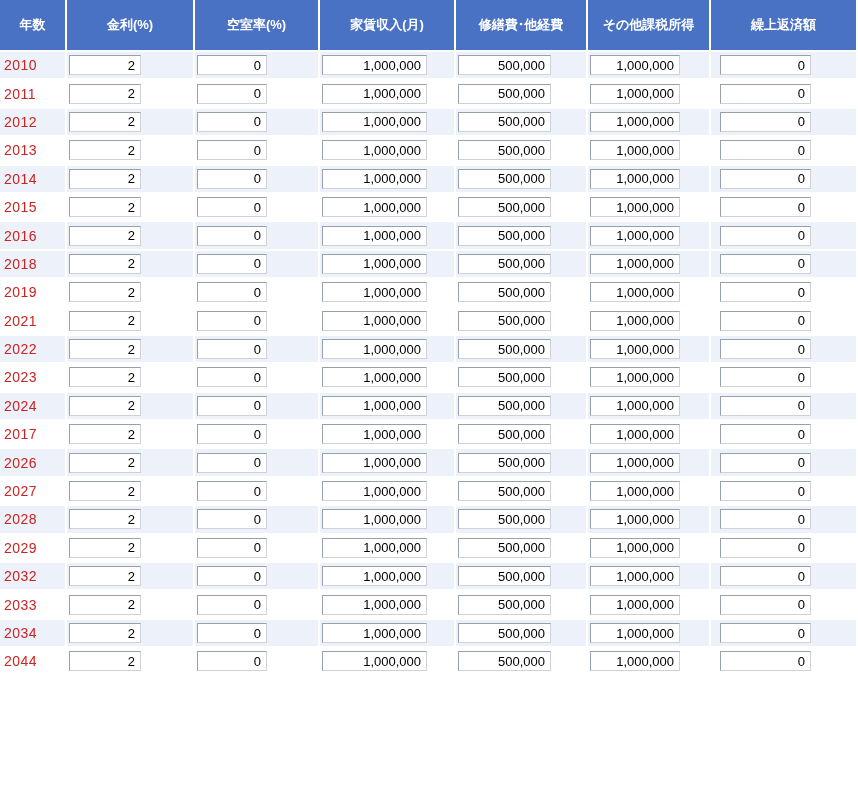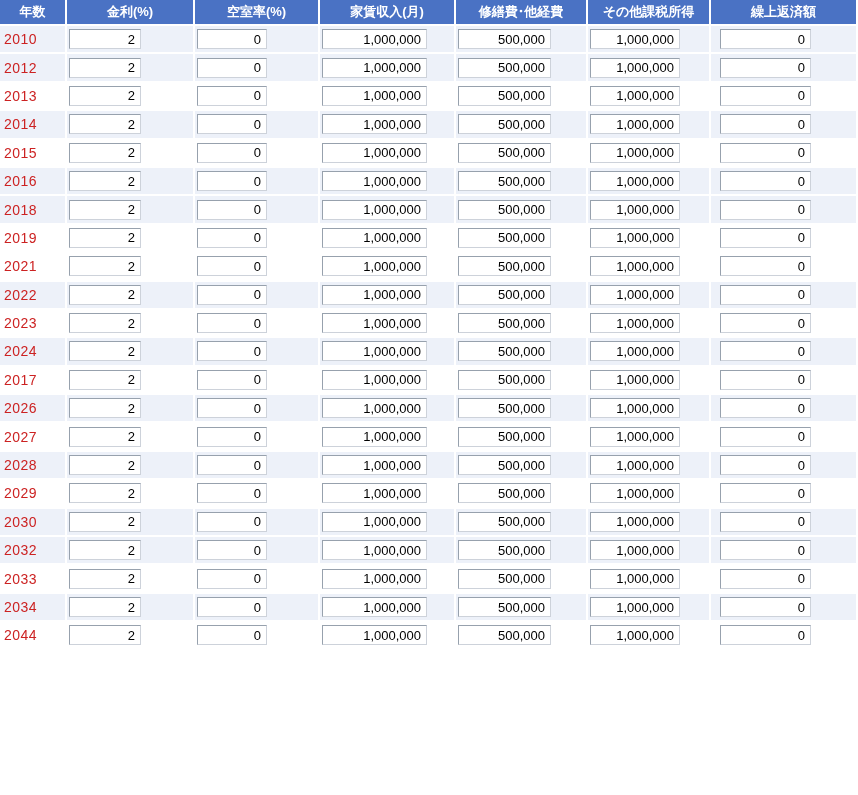--- a/index.html
+++ b/index.html
@@ -30,21 +30,21 @@
 
   th.hdr {
     background: #4a72c4;
     color: #ffffff;
     font-size: 13px;
     font-weight: bold;
     height: 24px;
     text-align: center;
     white-space: nowrap;
     overflow: hidden;
-    padding: 0 2px;
+    padding: 13px 2px;
   }
   tr.row-alt td   { background: #edf1f9; }
   tr.row-plain td { background: #ffffff; }
   td.cell {
     height: 26.4px;
     vertical-align: middle;
     padding: 0 0 0 2px;
     white-space: nowrap;
     overflow: hidden;
   }
@@ -115,20 +115,41 @@
     <td class="cell">
             <input class="num w-rep" value="500,000" style="">
           </td>
     <td class="cell">
             <input class="num w-tax" value="1,000,000" style="">
           </td>
     <td class="cell cell-pre">
             <input class="num w-pre" value="0" style="">
           </td>
   </tr>
+        <tr class="row-plain">
+    <td class="cell cell-year">2011</td>
+    <td class="cell">
+            <input class="num w-rate" value="2" style="">
+          </td>
+    <td class="cell">
+            <input class="num w-vac" value="0" style="">
+          </td>
+    <td class="cell">
+            <input class="num w-rent" value="1,000,000" style="">
+          </td>
+    <td class="cell">
+            <input class="num w-rep" value="500,000" style="">
+          </td>
+    <td class="cell">
+            <input class="num w-tax" value="1,000,000" style="">
+          </td>
+    <td class="cell cell-pre">
+            <input class="num w-pre" value="0" style="">
+          </td>
+  </tr>
         <tr class="row-alt">
     <td class="cell cell-year">2012</td>
     <td class="cell">
             <input class="num w-rate" value="2" style="">
           </td>
     <td class="cell">
             <input class="num w-vac" value="0" style="">
           </td>
     <td class="cell">
             <input class="num w-rent" value="1,000,000" style="">
@@ -432,41 +453,20 @@
           </td>
     <td class="cell">
             <input class="num w-tax" value="1,000,000" style="">
           </td>
     <td class="cell cell-pre">
             <input class="num w-pre" value="0" style="">
           </td>
   </tr>
         <tr class="row-plain">
     <td class="cell cell-year">2029</td>
-    <td class="cell">
-            <input class="num w-rate" value="2" style="">
-          </td>
-    <td class="cell">
-            <input class="num w-vac" value="0" style="">
-          </td>
-    <td class="cell">
-            <input class="num w-rent" value="1,000,000" style="">
-          </td>
-    <td class="cell">
-            <input class="num w-rep" value="500,000" style="">
-          </td>
-    <td class="cell">
-            <input class="num w-tax" value="1,000,000" style="">
-          </td>
-    <td class="cell cell-pre">
-            <input class="num w-pre" value="0" style="">
-          </td>
-  </tr>
-        <tr class="row-alt">
-    <td class="cell cell-year">2030</td>
     <td class="cell">
             <input class="num w-rate" value="2" style="">
           </td>
     <td class="cell">
             <input class="num w-vac" value="0" style="">
           </td>
     <td class="cell">
             <input class="num w-rent" value="1,000,000" style="">
           </td>
     <td class="cell">

